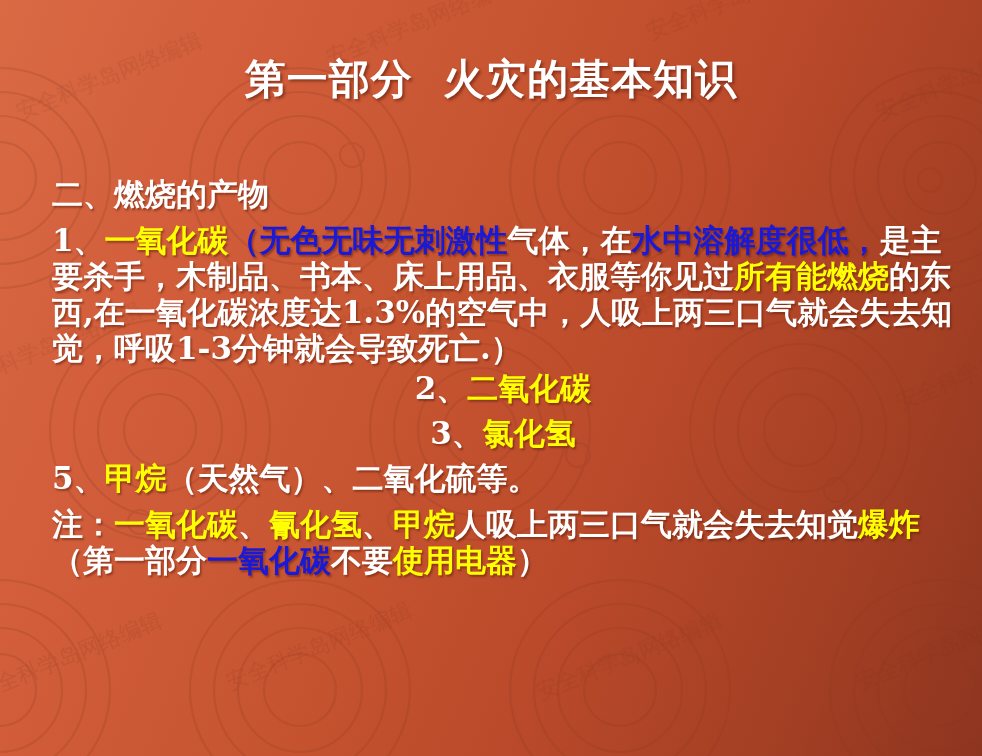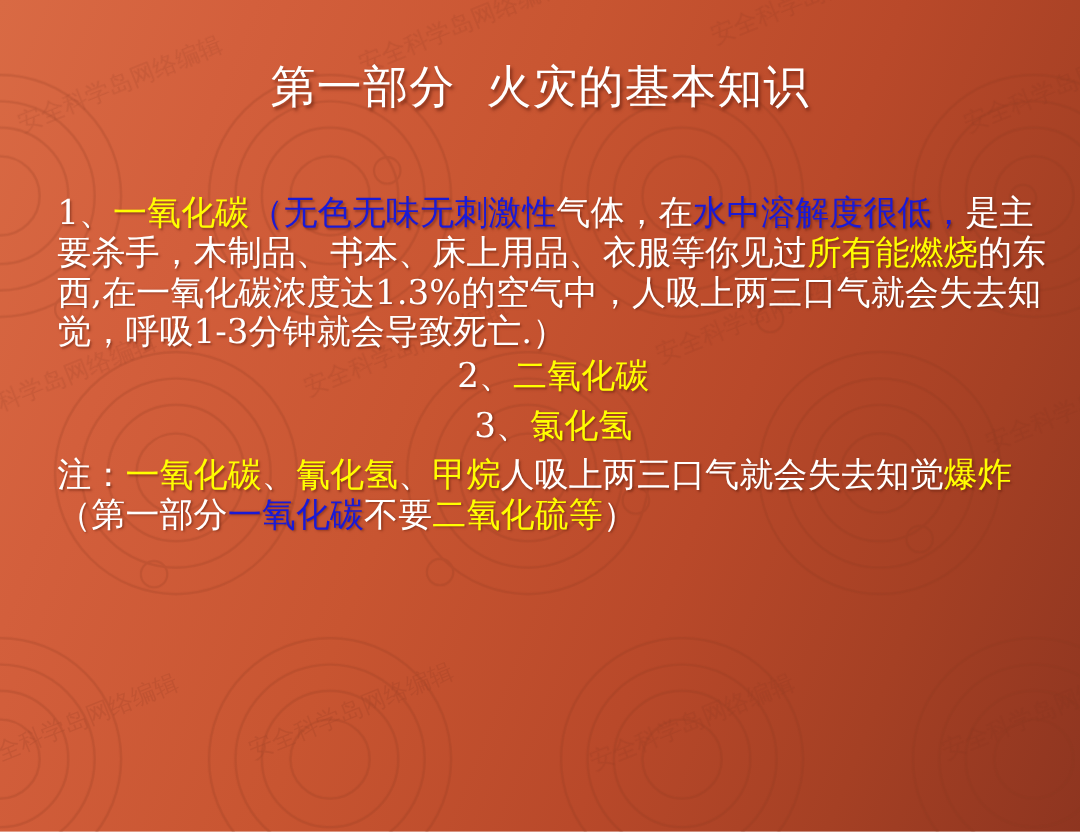--- a/index.html
+++ b/index.html
@@ -21,20 +21,21 @@
   }
   #wm-layer {
     position: absolute;
     inset: 0;
     pointer-events: none;
     opacity: 0.5;
   }
   #content {
     position: absolute;
     inset: 0;
+    font-weight: bold;
   }
   .title {
     position: absolute;
     left: 0;
     top: 56px;
     width: 982px;
     text-align: center;
     color: #ffffff;
     font-size: 41px;
     letter-spacing: 1px;
@@ -117,34 +118,40 @@
       <text transform="translate(860,690) rotate(-22)">安全科学岛网络编辑</text>
     </g>
   </svg>
 
   <div id="content">
 
     <div class="title">第一部分  火灾的基本知识</div>
 
     <div class="body-block">
 
+      <p class="para p-head">
+        <span class="w">二、燃烧的产物</span>
+      </p>
 
       <p class="para p-1">
         <span class="w">1、</span><span class="y">一氧化碳</span><span class="b">（</span><span class="b">无色无味无刺激性</span><span class="w">气体，在</span><span class="b">水中溶解度很低，</span><span class="w">是主要杀手，木制品、书本、床上用品、衣服等你见过</span><span class="y">所有能</span><span class="y">燃烧</span><span class="w">的东西,在一氧化碳浓度达1.3%的空气中，人吸上两三口气就会失去知觉，呼吸1-3分钟就会导致死亡.）</span>
       </p>
 
       <p class="para p-gap">
         <span class="w">2、</span><span class="y">二氧化碳</span>
       </p>
 
       <p class="para p-gap">
         <span class="w">3、</span><span class="y">氯化氢</span>
       </p>
 
 
+      <p class="para p-gap2">
+        <span class="w">5、</span><span class="y">甲烷</span><span class="w">（天然气）、二氧化硫等。</span>
+      </p>
 
       <p class="para">
-        <span class="w">注：</span><span class="y">一氧化碳</span><span class="w">、</span><span class="y">氰化氢</span><span class="w">、</span><span class="y">甲烷</span><span class="w">人吸上两三口气就会失去知觉</span><span class="y">爆炸</span><span class="w">（第一部分</span><span class="b">一氧化碳</span><span class="w">不要</span><span class="y">二氧化硫等</span><span class="w">）</span>
+        <span class="w">注：</span><span class="y">一氧化碳</span><span class="w">、</span><span class="y">氰化氢</span><span class="w">、</span><span class="y">甲烷</span><span class="w">人吸上两三口气就会失去知觉</span><span class="y">爆炸</span><span class="w">（第一部分</span><span class="b">一氧化碳</span><span class="w">不要</span><span class="y">使用电器</span><span class="w">）</span>
       </p>
 
     </div>
   </div>
 </div>
 
 </body></html>

